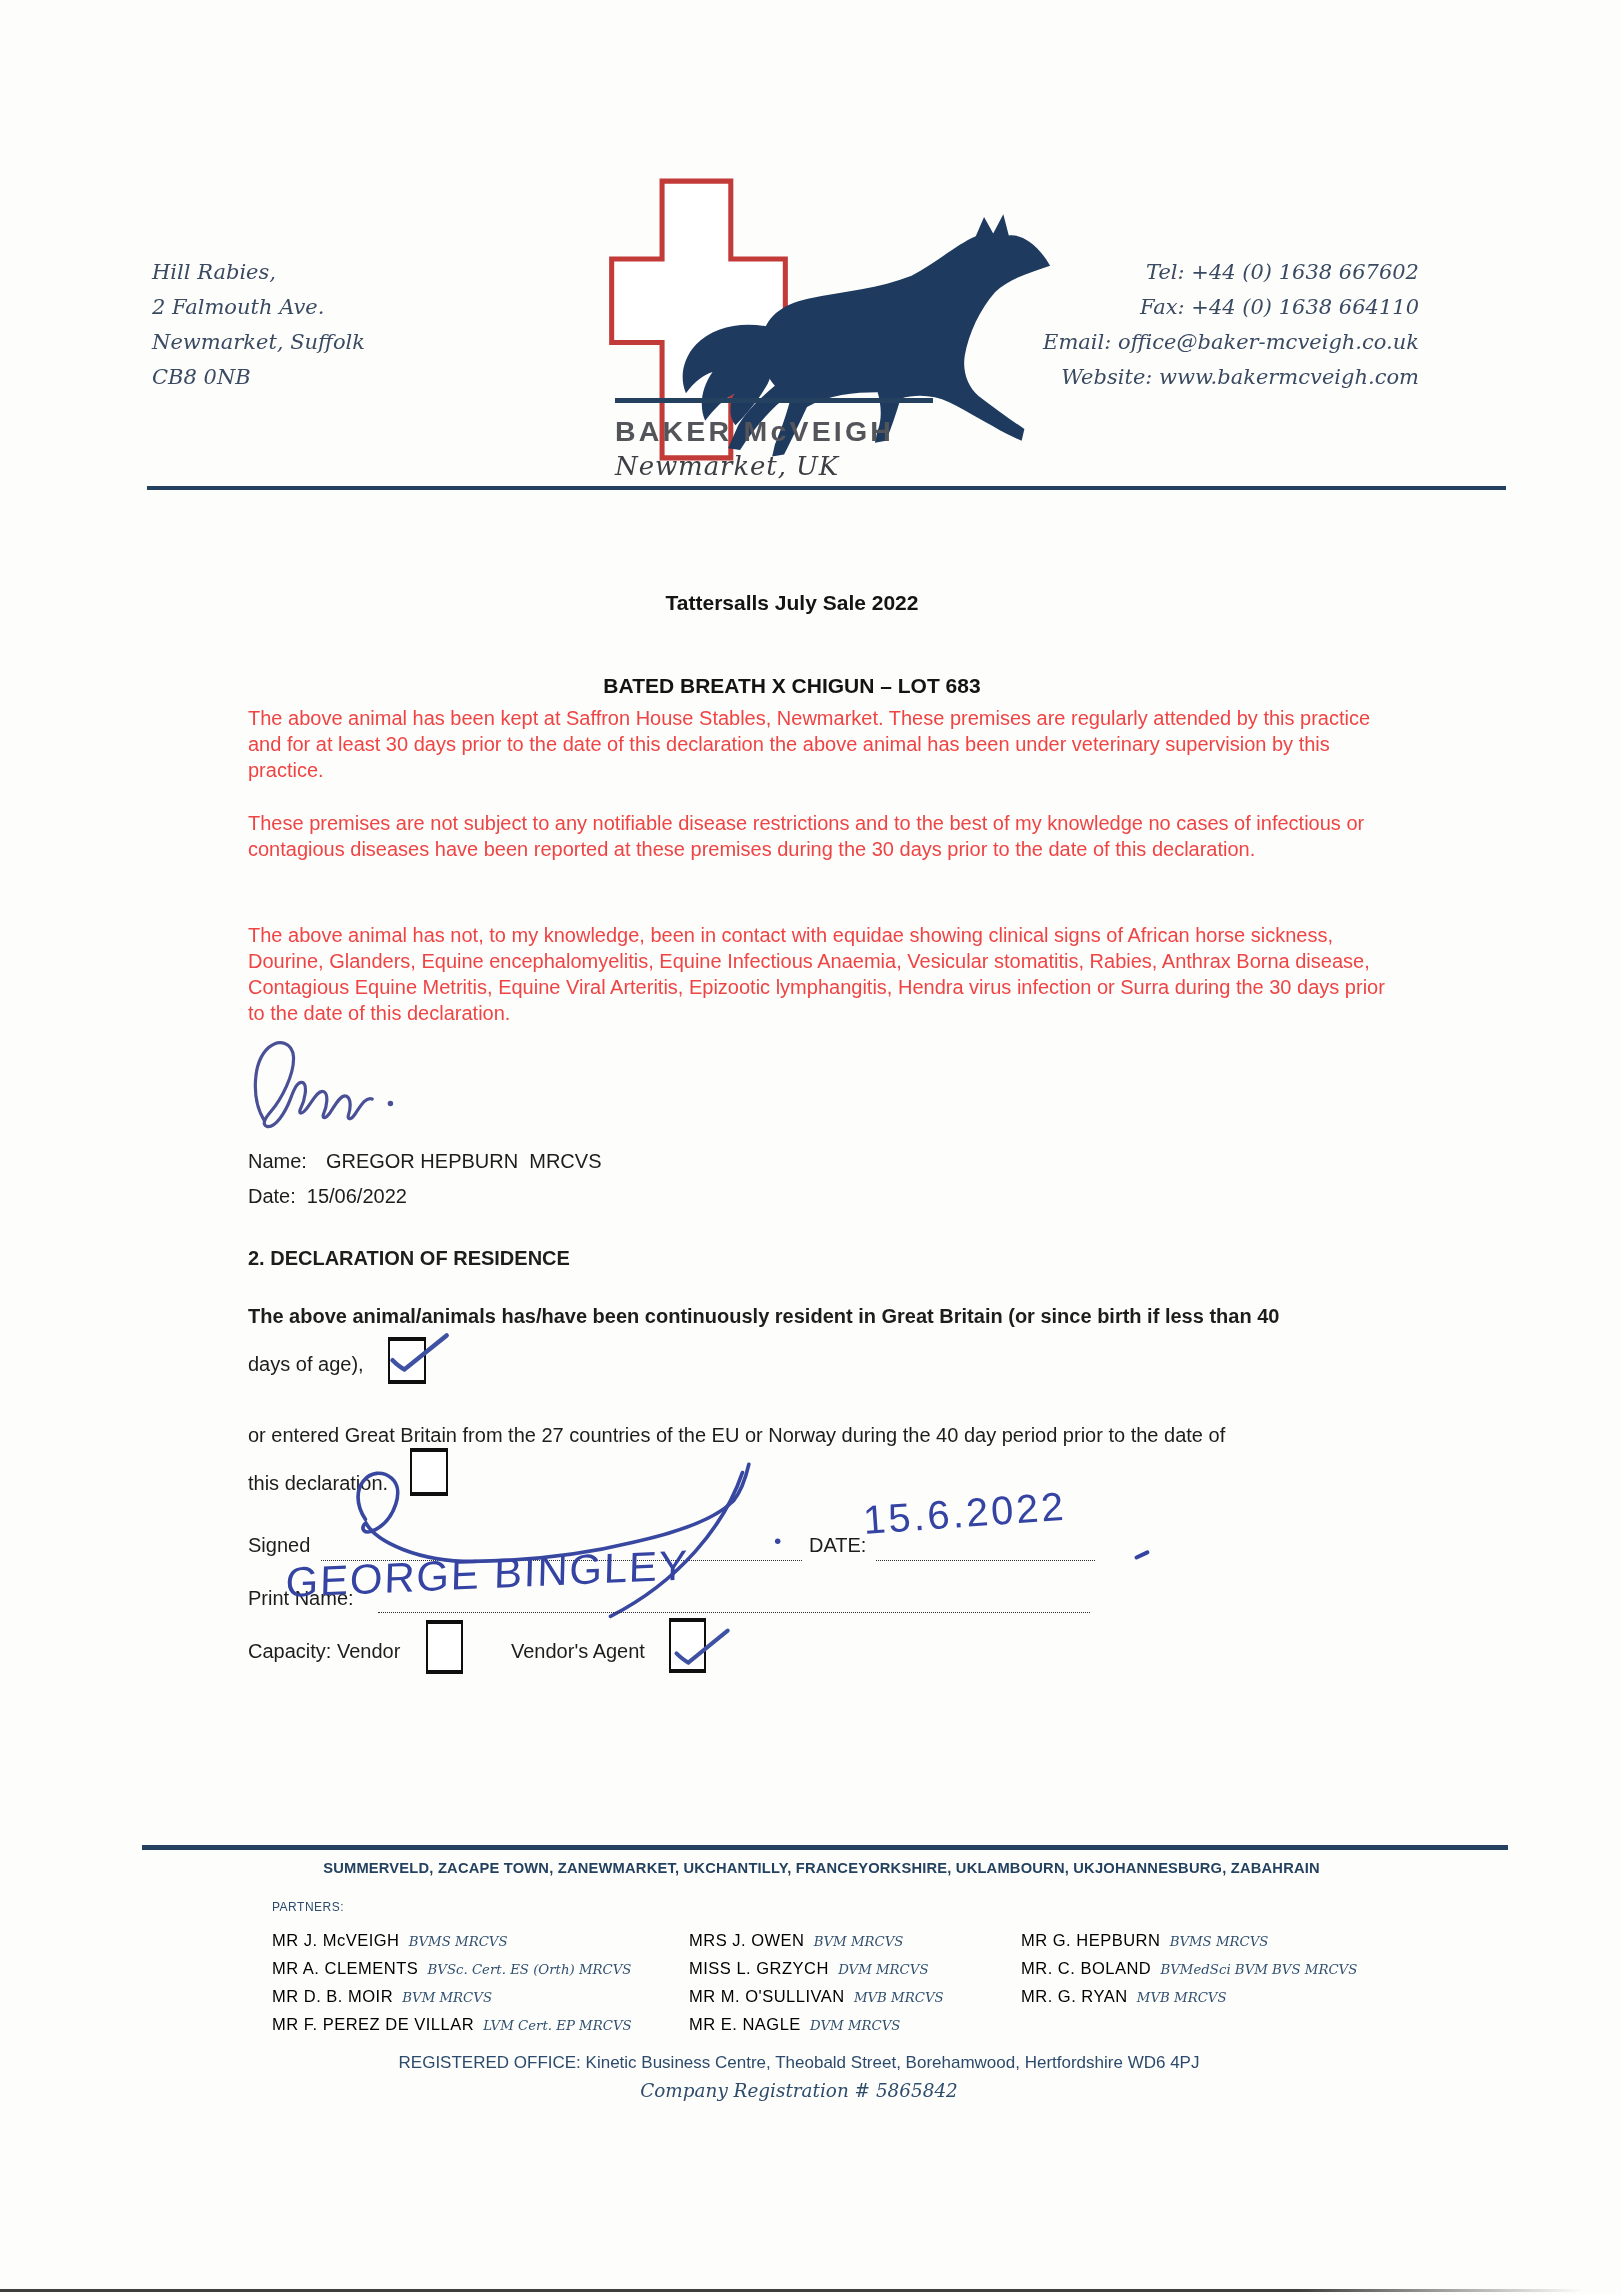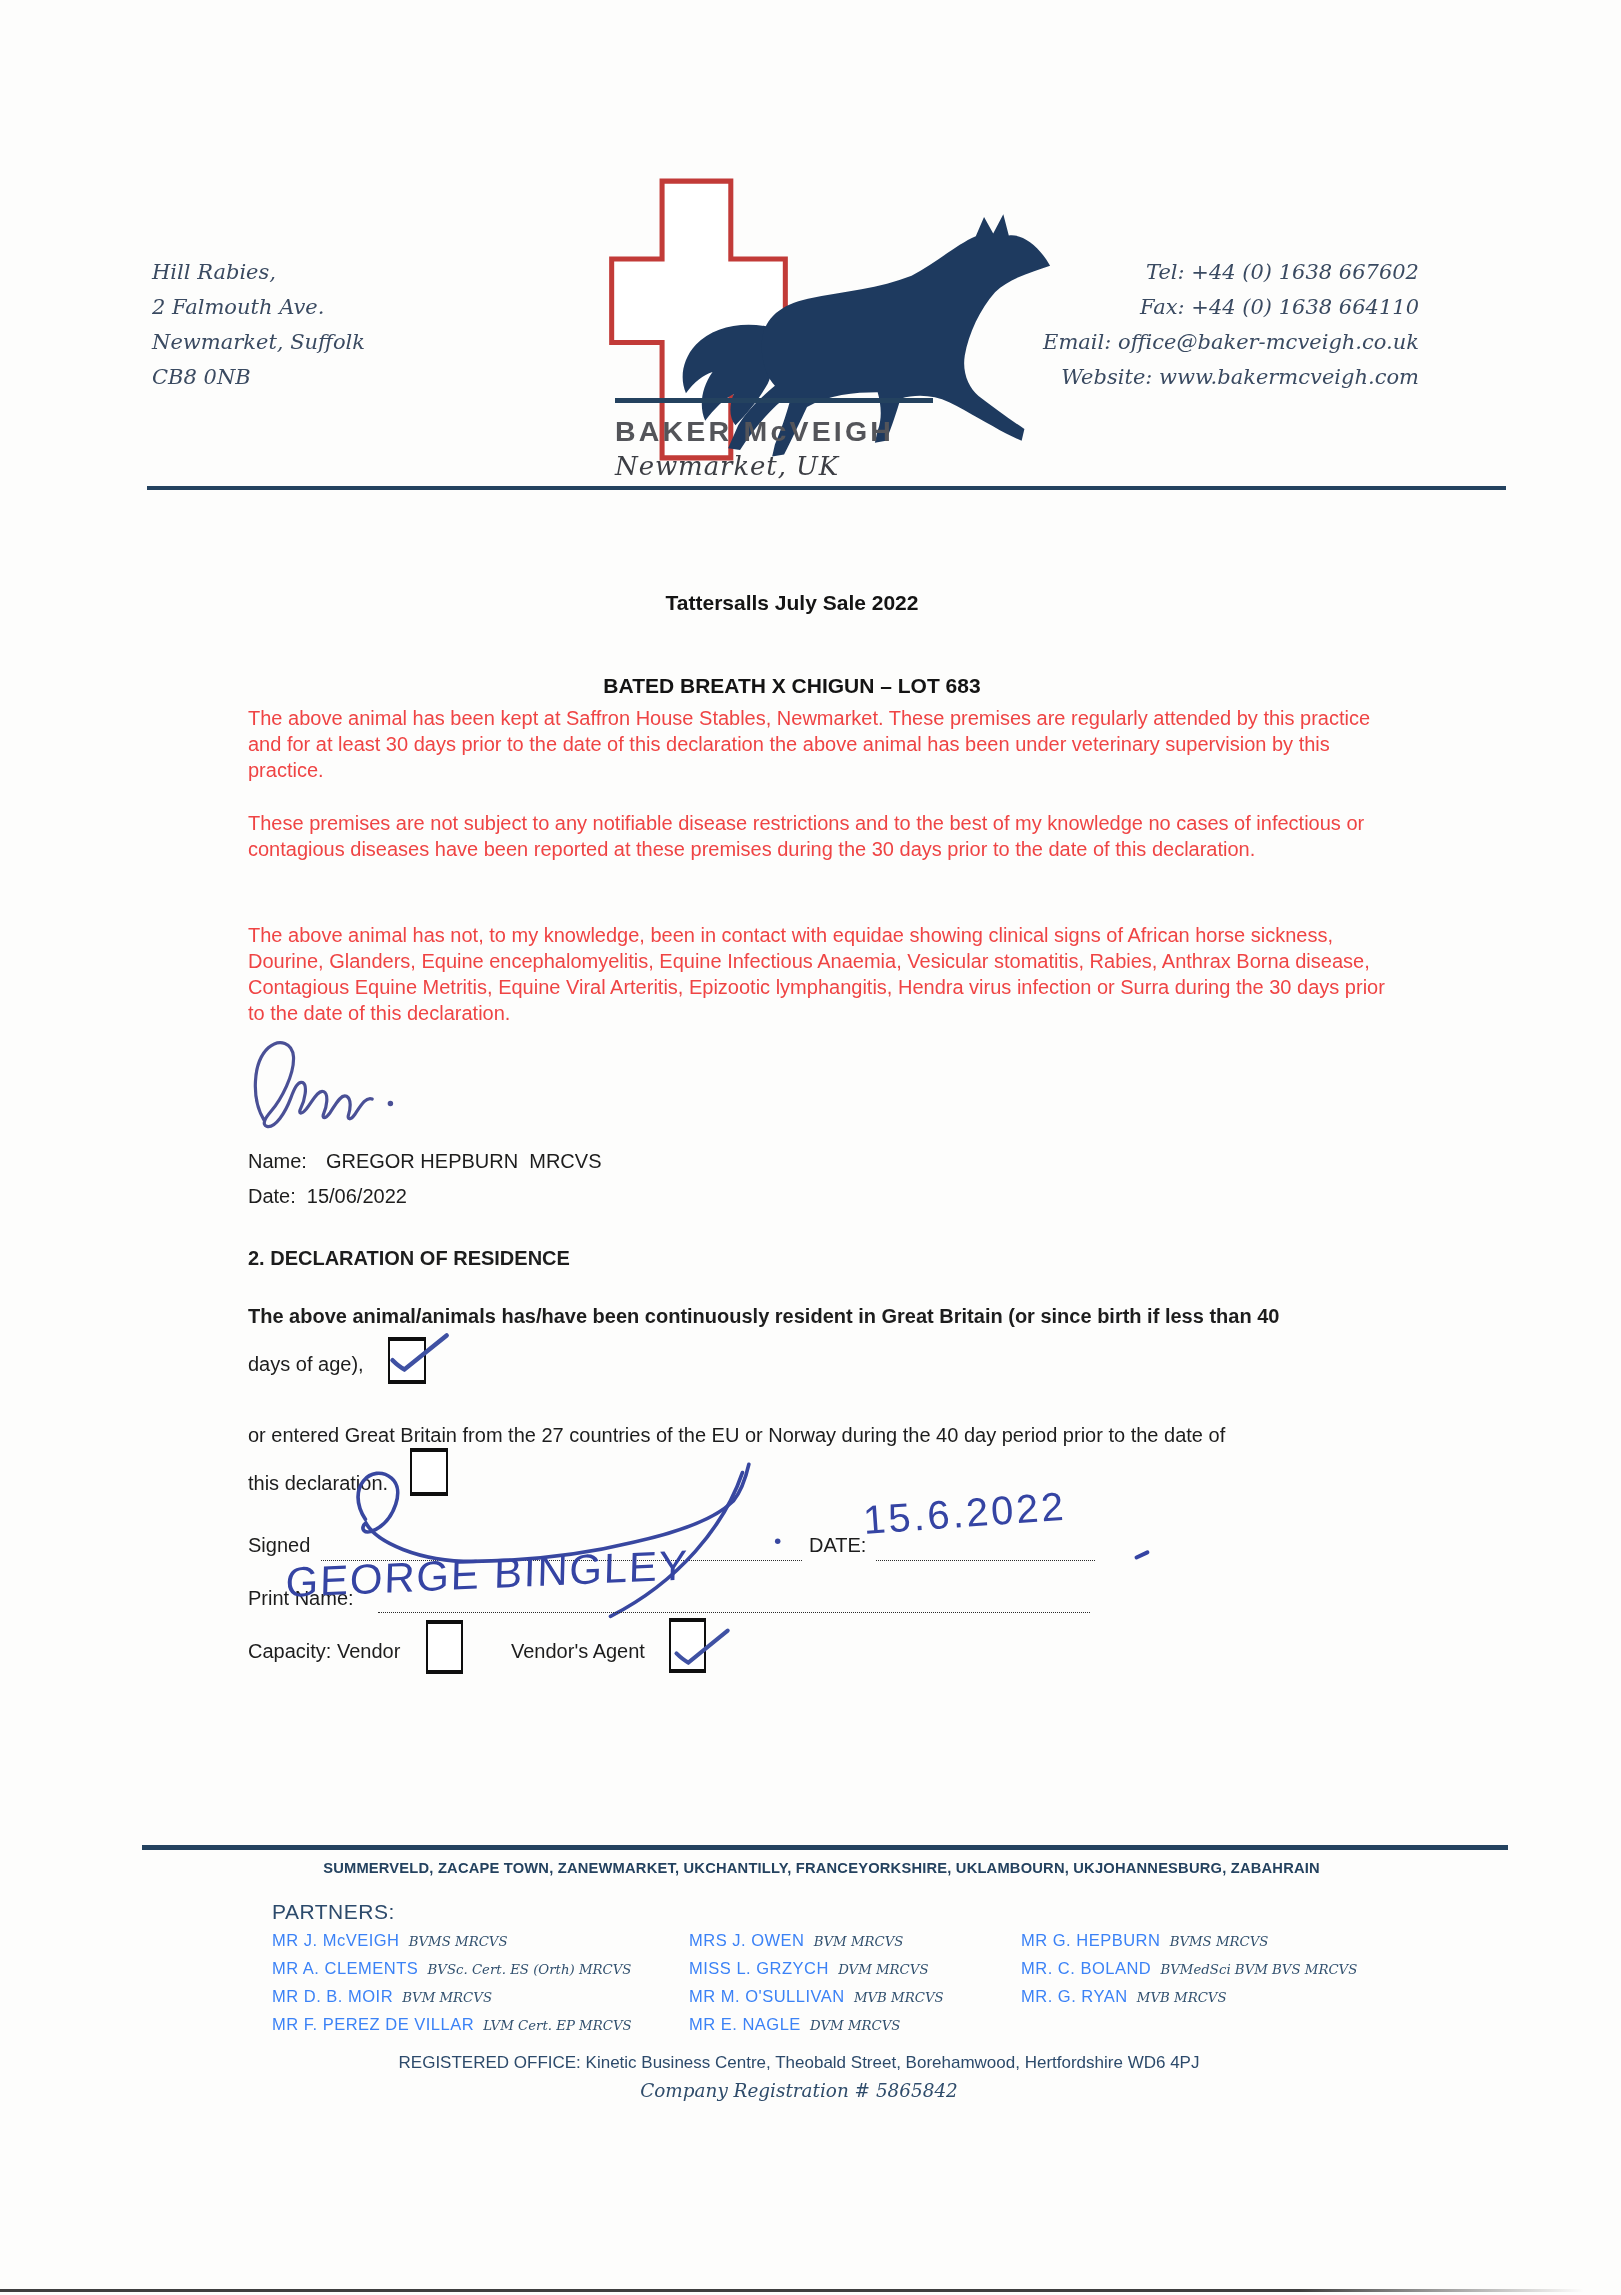--- a/index.html
+++ b/index.html
@@ -43,23 +43,23 @@
   .hw-date{font-size:40px; letter-spacing:2.8px; transform:rotate(-4deg); transform-origin:left bottom;}
   .hw-name{font-size:42px; letter-spacing:1.8px; transform:rotate(-2.5deg) skewX(-4deg); transform-origin:left bottom;}
   .hw-dash{position:absolute; width:15.6px; height:4.1px; background:#3544a3; border-radius:2.3px; transform:rotate(-25deg);}
   svg.ink{overflow:visible;}
 
   
   .loc-row{
     left:156px; width:1331px; display:flex; justify-content:center; 
     font-weight:bold; font-size:14.7px; color:#24425f; letter-spacing:0.2px; white-space:nowrap;
   }
-  .partners-label{font-size:21px; color:#2c4a6b; letter-spacing:0.5px;}
+  .partners-label{font-size:12px; color:#2c4a6b; letter-spacing:0.5px;}
   .partner{white-space:nowrap;}
-  .pname{font-size:16.5px; color:#3b82f6; letter-spacing:0.5px;text-align:center;}
+  .pname{font-size:16.5px; color:#000000; letter-spacing:0.5px;text-align:center;}
   .pquals{
     font-family:"DejaVu Serif", serif; font-style:italic;
     font-size:13.3px; color:#31506e; margin-left:9.2px;
   }
   .regoffice{font-size:17px; color:#2c4a6b; text-align:center; width:1102px; left:248px;}
   .companyreg{
     font-family:"DejaVu Serif", serif; font-style:italic;
     font-size:18.4px; color:#2f4c6b; text-align:center; width:1102px; left:248px;
   }
   .scan-edge{

